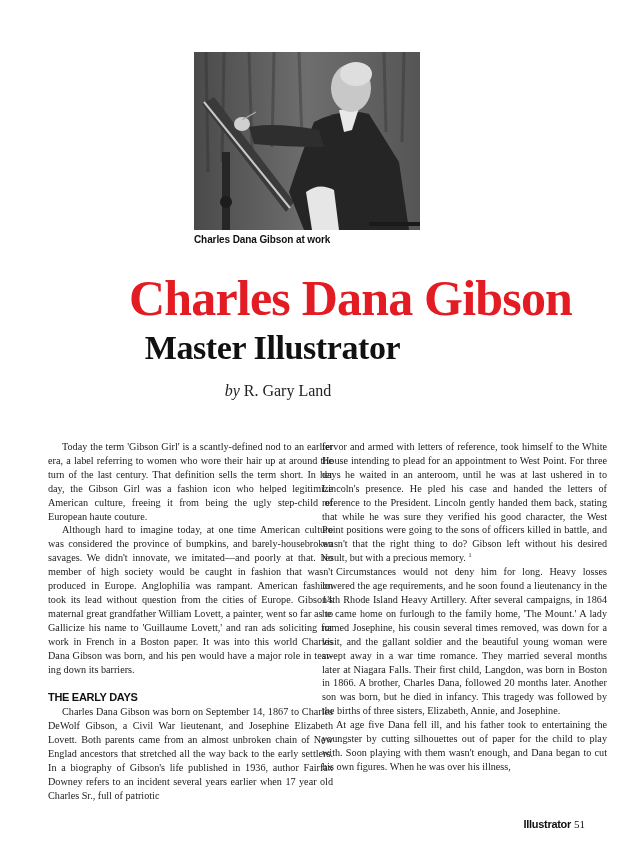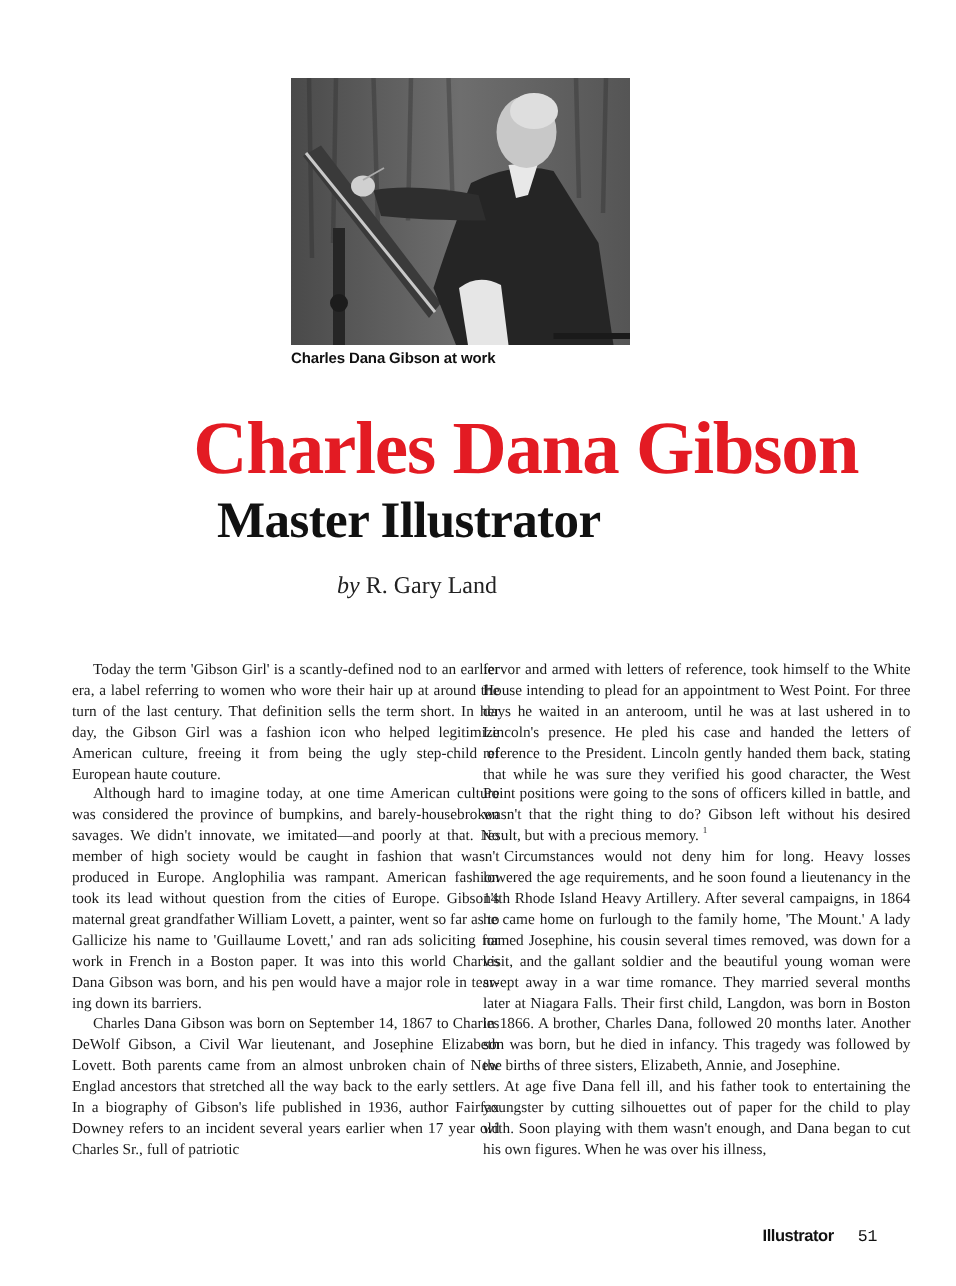--- a/index.html
+++ b/index.html
@@ -13,21 +13,21 @@
   .byline .by { font-style:italic; }
   .col { position:absolute; top:440px; width:285px; font-size:10.2px; line-height:13.9px; text-align:justify; hyphens:manual; }
   .col.left { left:48px; }
   .col.right { left:322px; }
   .col p { margin:0; text-indent:14px; }
   .col p.noindent { text-indent:0; }
   .col h3 { margin:14px 0 1px 0; font-family:"Liberation Sans", sans-serif; font-weight:bold; font-size:11px; line-height:14px; letter-spacing:-0.3px; color:#111; }
   .col .sup { font-size:6px; vertical-align:super; line-height:0; }
   .footer { position:absolute; right:52px; top:818px; font-size:11px; color:#111; }
   .footer .mag { font-family:"Liberation Sans", sans-serif; font-weight:bold; letter-spacing:-0.3px; }
-  .footer .num { font-family:Liberation Mono, monospace; margin-left:16px; }
+  .footer .num { font-family:Liberation Serif, serif; margin-left:3px; }
 </style>
 </head>
 <body>
 
 <div class="photo">
   <svg width="226" height="178" viewBox="0 0 226 178">
     <defs>
       <linearGradient id="bg" x1="0" y1="0" x2="1" y2="0">
         <stop offset="0" stop-color="#4a4a4a"></stop>
         <stop offset="0.5" stop-color="#6e6e6e"></stop>
@@ -72,20 +72,21 @@
 <h1 class="title" style="margin:0;">Charles Dana Gibson</h1>
 <h2 class="subtitle" style="margin:0;">Master Illustrator</h2>
 <div class="byline">
   <span class="by">by</span>
   <span>R. Gary Land</span>
 </div>
 
 <div class="col left">
   <p>Today the term 'Gibson Girl' is a scantly-defined nod to an earlier era, a label referring to women who wore their hair up at around the turn of the last century. That definition sells the term short. In her day, the Gibson Girl was a fashion icon who helped legitimize American culture, freeing it from being the ugly step-child of European haute couture.</p>
   <p>Although hard to imagine today, at one time American culture was considered the province of bumpkins, and barely-housebroken savages. We didn't innovate, we imitated—and poorly at that. No member of high society would be caught in fashion that wasn't produced in Europe. Anglophilia was rampant. American fashion took its lead without question from the cities of Europe. Gibson's maternal great grandfa­ther William Lovett, a painter, went so far as to Gallicize his name to 'Guillaume Lovett,' and ran ads soliciting for work in French in a Boston paper. It was into this world Charles Dana Gibson was born, and his pen would have a major role in tear­ing down its barriers.</p>
+  <h3>THE EARLY DAYS</h3>
   <p>Charles Dana Gibson was born on September 14, 1867 to Charles DeWolf Gibson, a Civil War lieutenant, and Josephine Elizabeth Lovett. Both parents came from an almost unbroken chain of New Englad ancestors that stretched all the way back to the early settlers. In a biography of Gibson's life published in 1936, author Fairfax Downey refers to an incident several years earlier when 17 year old Charles Sr., full of patriotic</p>
 </div>
 
 <div class="col right">
   <p class="noindent"><span>fervor and armed with letters of reference, took himself to the White House intending to plead for an appointment to West Point. For three days he waited in an anteroom, until he was at last ushered in to Lincoln's presence. He pled his case and handed the letters of reference to the President. Lincoln gently handed them back, stating that while he was sure they verified his good character, the West Point positions were going to the sons of officers killed in battle, and wasn't that the right thing to do? Gibson left without his desired result, but with a pre­cious memory.</span> <span class="sup">1</span></p>
   <p>Circumstances would not deny him for long. Heavy losses lowered the age requirements, and he soon found a lieuten­ancy in the 14th Rhode Island Heavy Artillery. After several campaigns, in 1864 he came home on furlough to the fam­ily home, 'The Mount.' A lady named Josephine, his cousin several times removed, was down for a visit, and the gallant soldier and the beautiful young woman were swept away in a war time romance. They married several months later at Niagara Falls. Their first child, Langdon, was born in Boston in 1866. A brother, Charles Dana, followed 20 months later. Another son was born, but he died in infancy. This tragedy was followed by the births of three sisters, Elizabeth, Annie, and Josephine.</p>
   <p>At age five Dana fell ill, and his father took to entertaining the youngster by cutting silhouettes out of paper for the child to play with. Soon playing with them wasn't enough, and Dana began to cut his own figures. When he was over his illness,</p>
 </div>
 
 <div class="footer">

